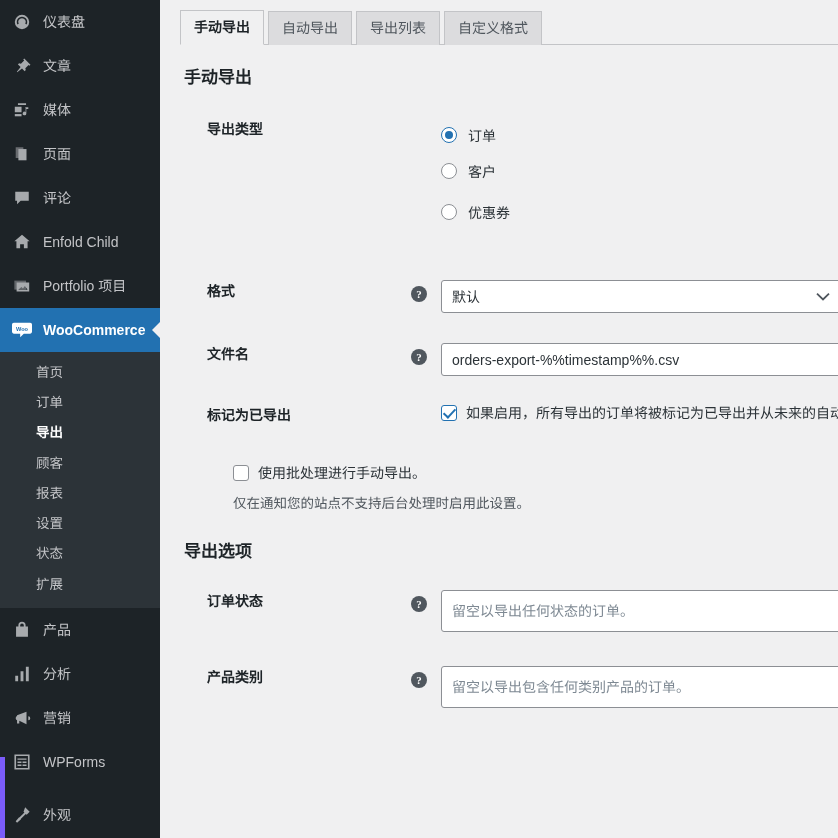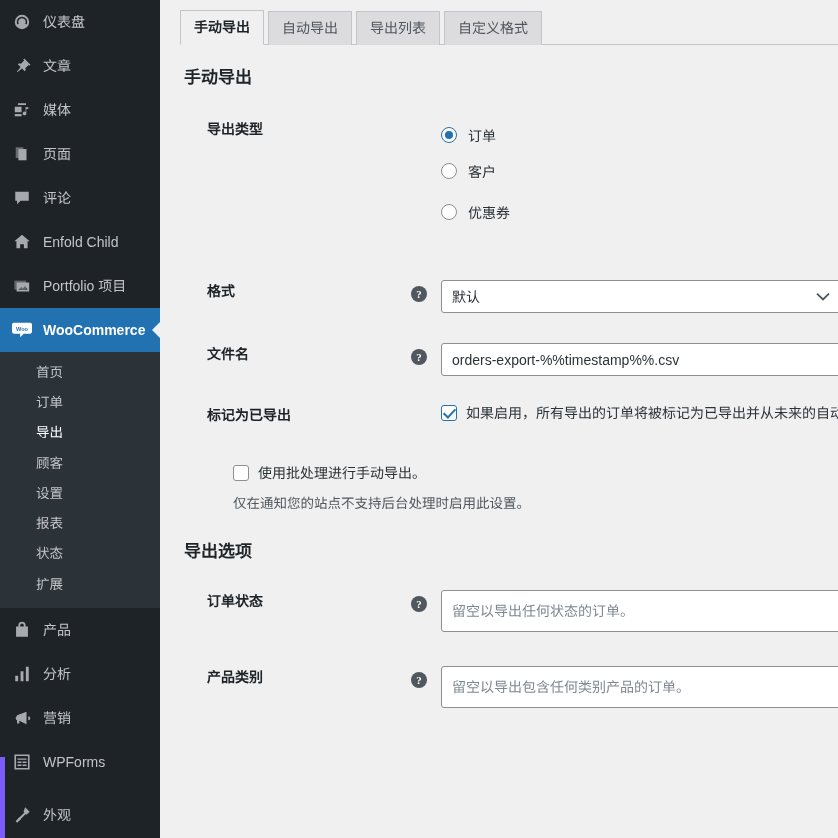--- a/index.html
+++ b/index.html
@@ -74,21 +74,21 @@
   .sb-sub-item {
     display: block;
     padding: 6px 0 6px 36px;
     color: #c3c4c7;
     font-size: 13.5px;
     line-height: 1.35;
     cursor: pointer;
     user-select: none;
     white-space: nowrap;
   }
-  .sb-sub-item.current { color: #fff; font-weight: 400; }
+  .sb-sub-item.current { color: #fff; font-weight: 700; }
 
   
   .main {
     flex: 1;
     height: 838px;
     background: #f0f0f1;
     padding: 0 0 0 20px;
     overflow: hidden;
     position: relative;
   }
@@ -351,22 +351,22 @@
       </span>
       <span class="sb-label">WooCommerce</span>
       <span class="sb-arrow"></span>
     </div>
 
     <div class="sb-submenu">
       <span class="sb-sub-item">首页</span>
       <span class="sb-sub-item">订单</span>
       <span class="sb-sub-item current">导出</span>
       <span class="sb-sub-item">顾客</span>
+      <span class="sb-sub-item">报表</span>
       <span class="sb-sub-item">设置</span>
-      <span class="sb-sub-item">报表</span>
       <span class="sb-sub-item">状态</span>
       <span class="sb-sub-item">扩展</span>
     </div>
 
     <div class="sb-item">
       <span class="sb-icon">
         <svg width="18" height="18" viewBox="0 0 20 20">
             <path d="M6 6V4.8a4 4 0 118 0V6h2.6v11.5H3.4V6zm2 0h4V4.8a2 2 0 10-4 0z"></path>
           </svg>
       </span>

